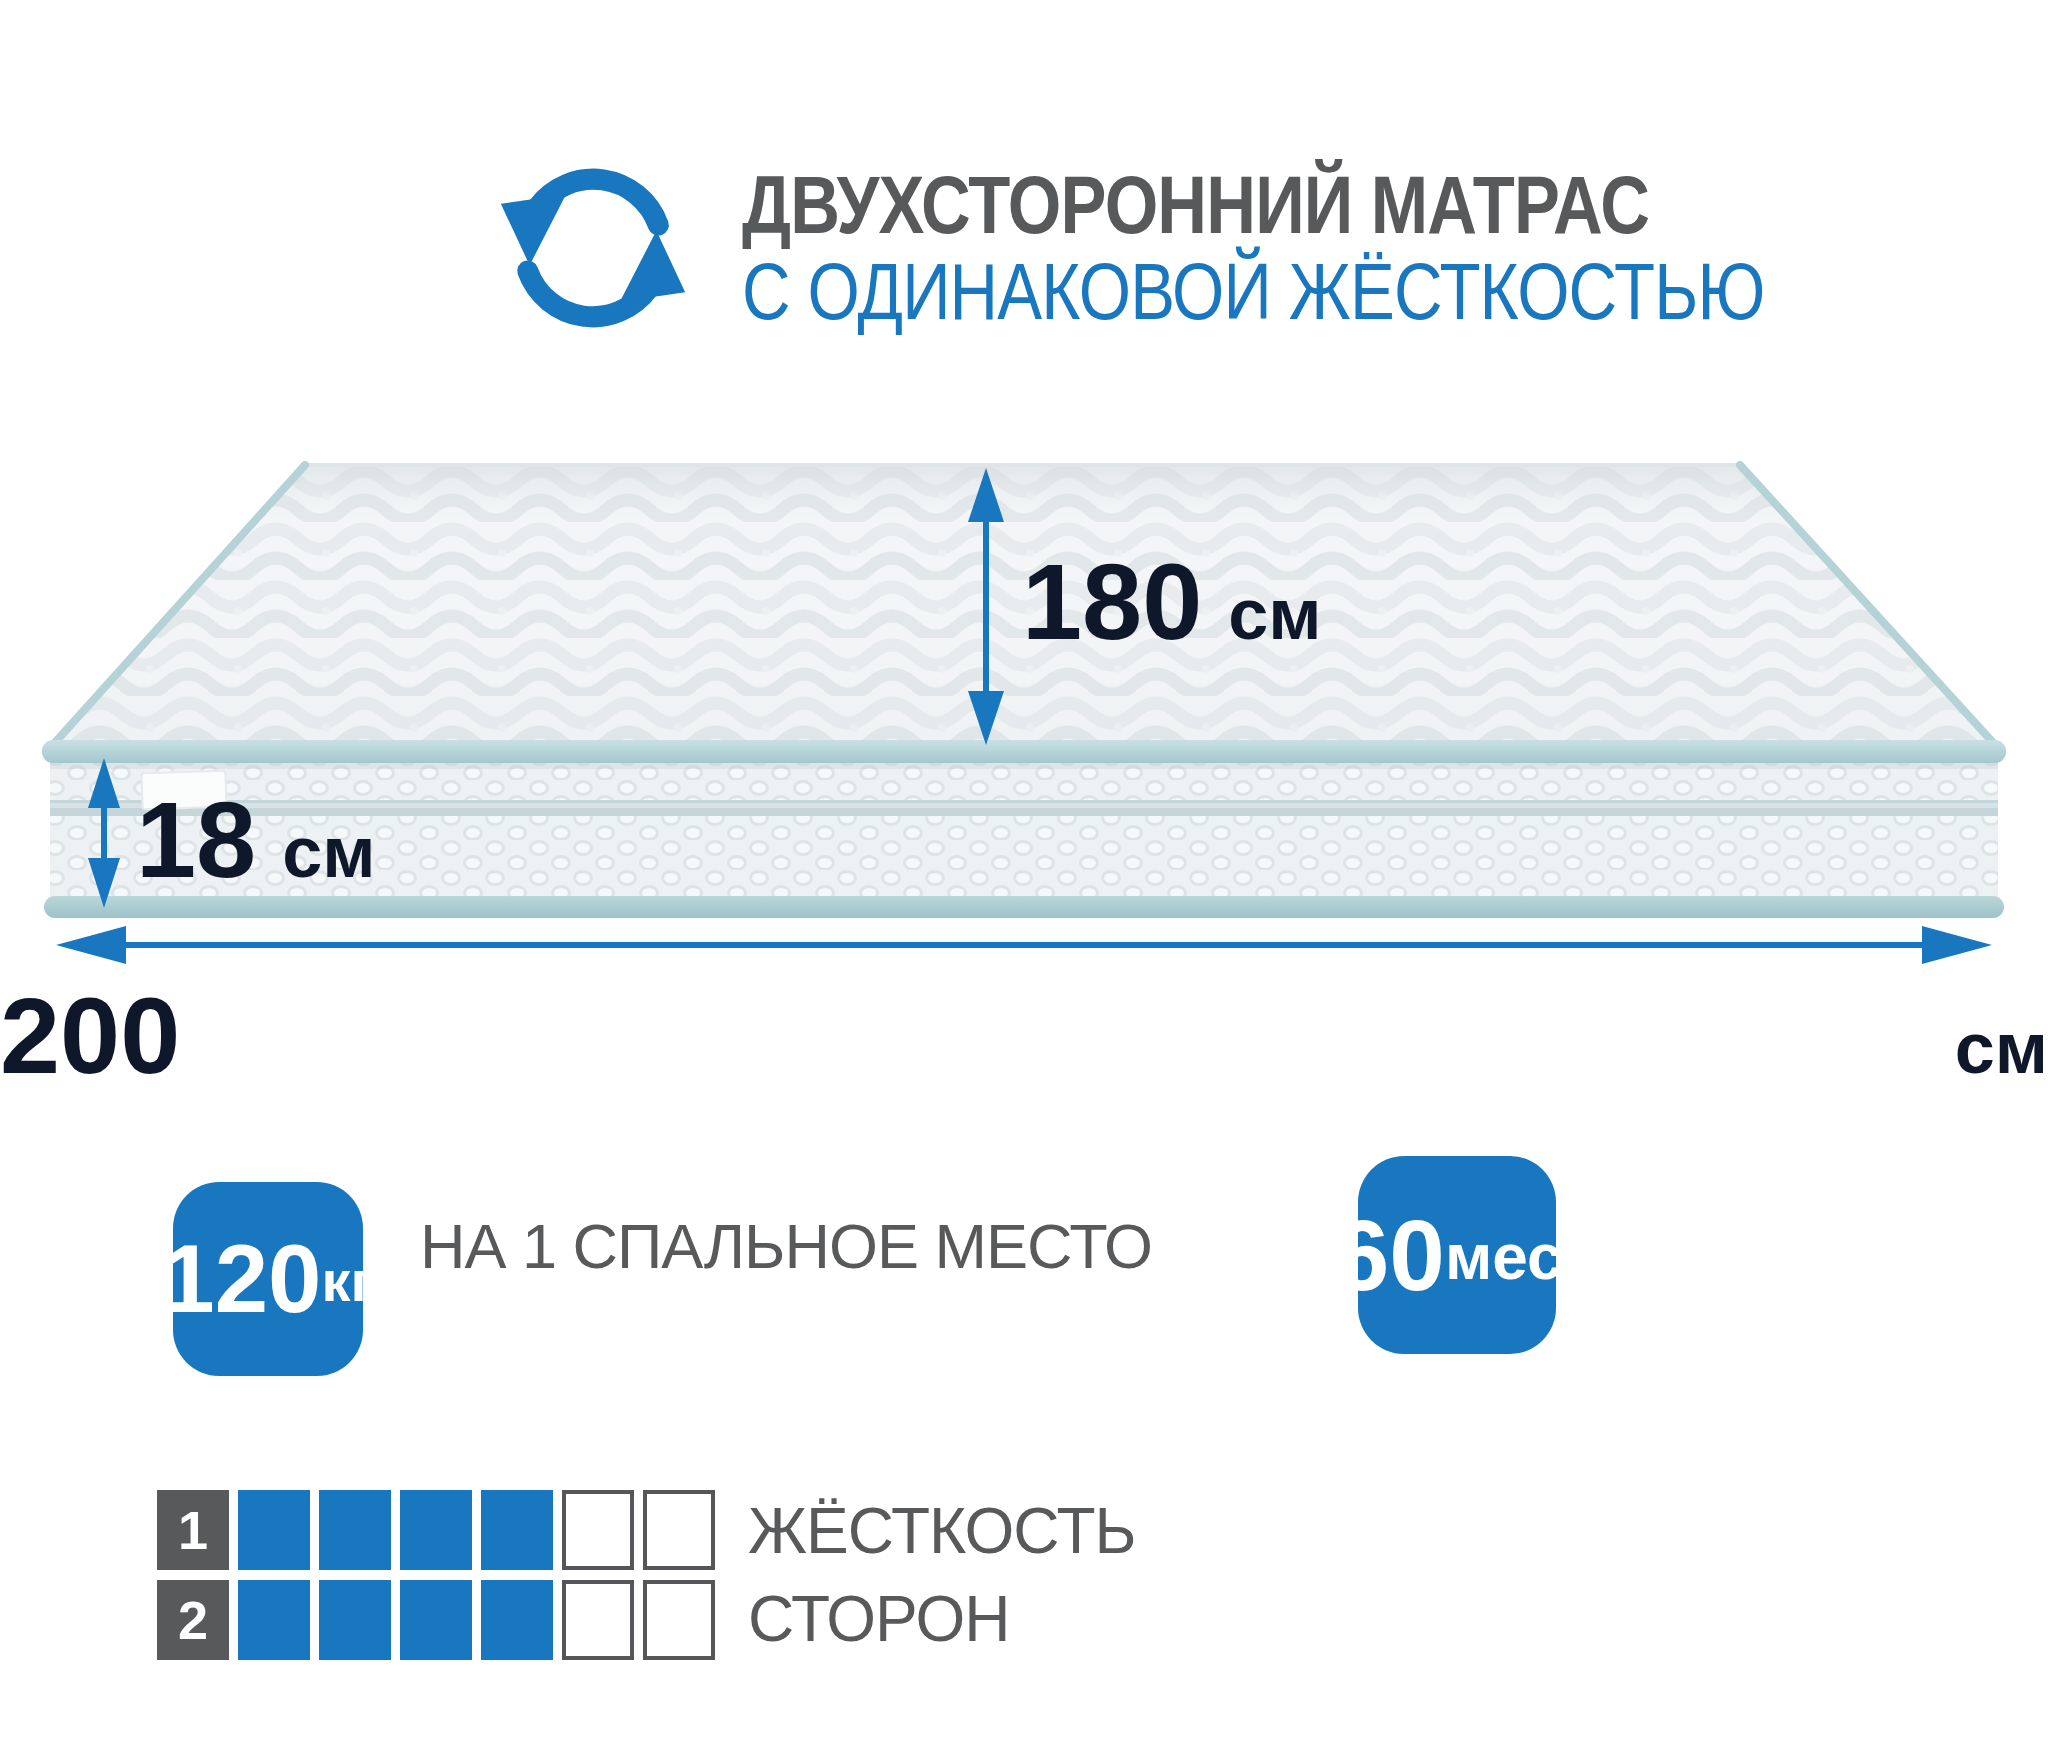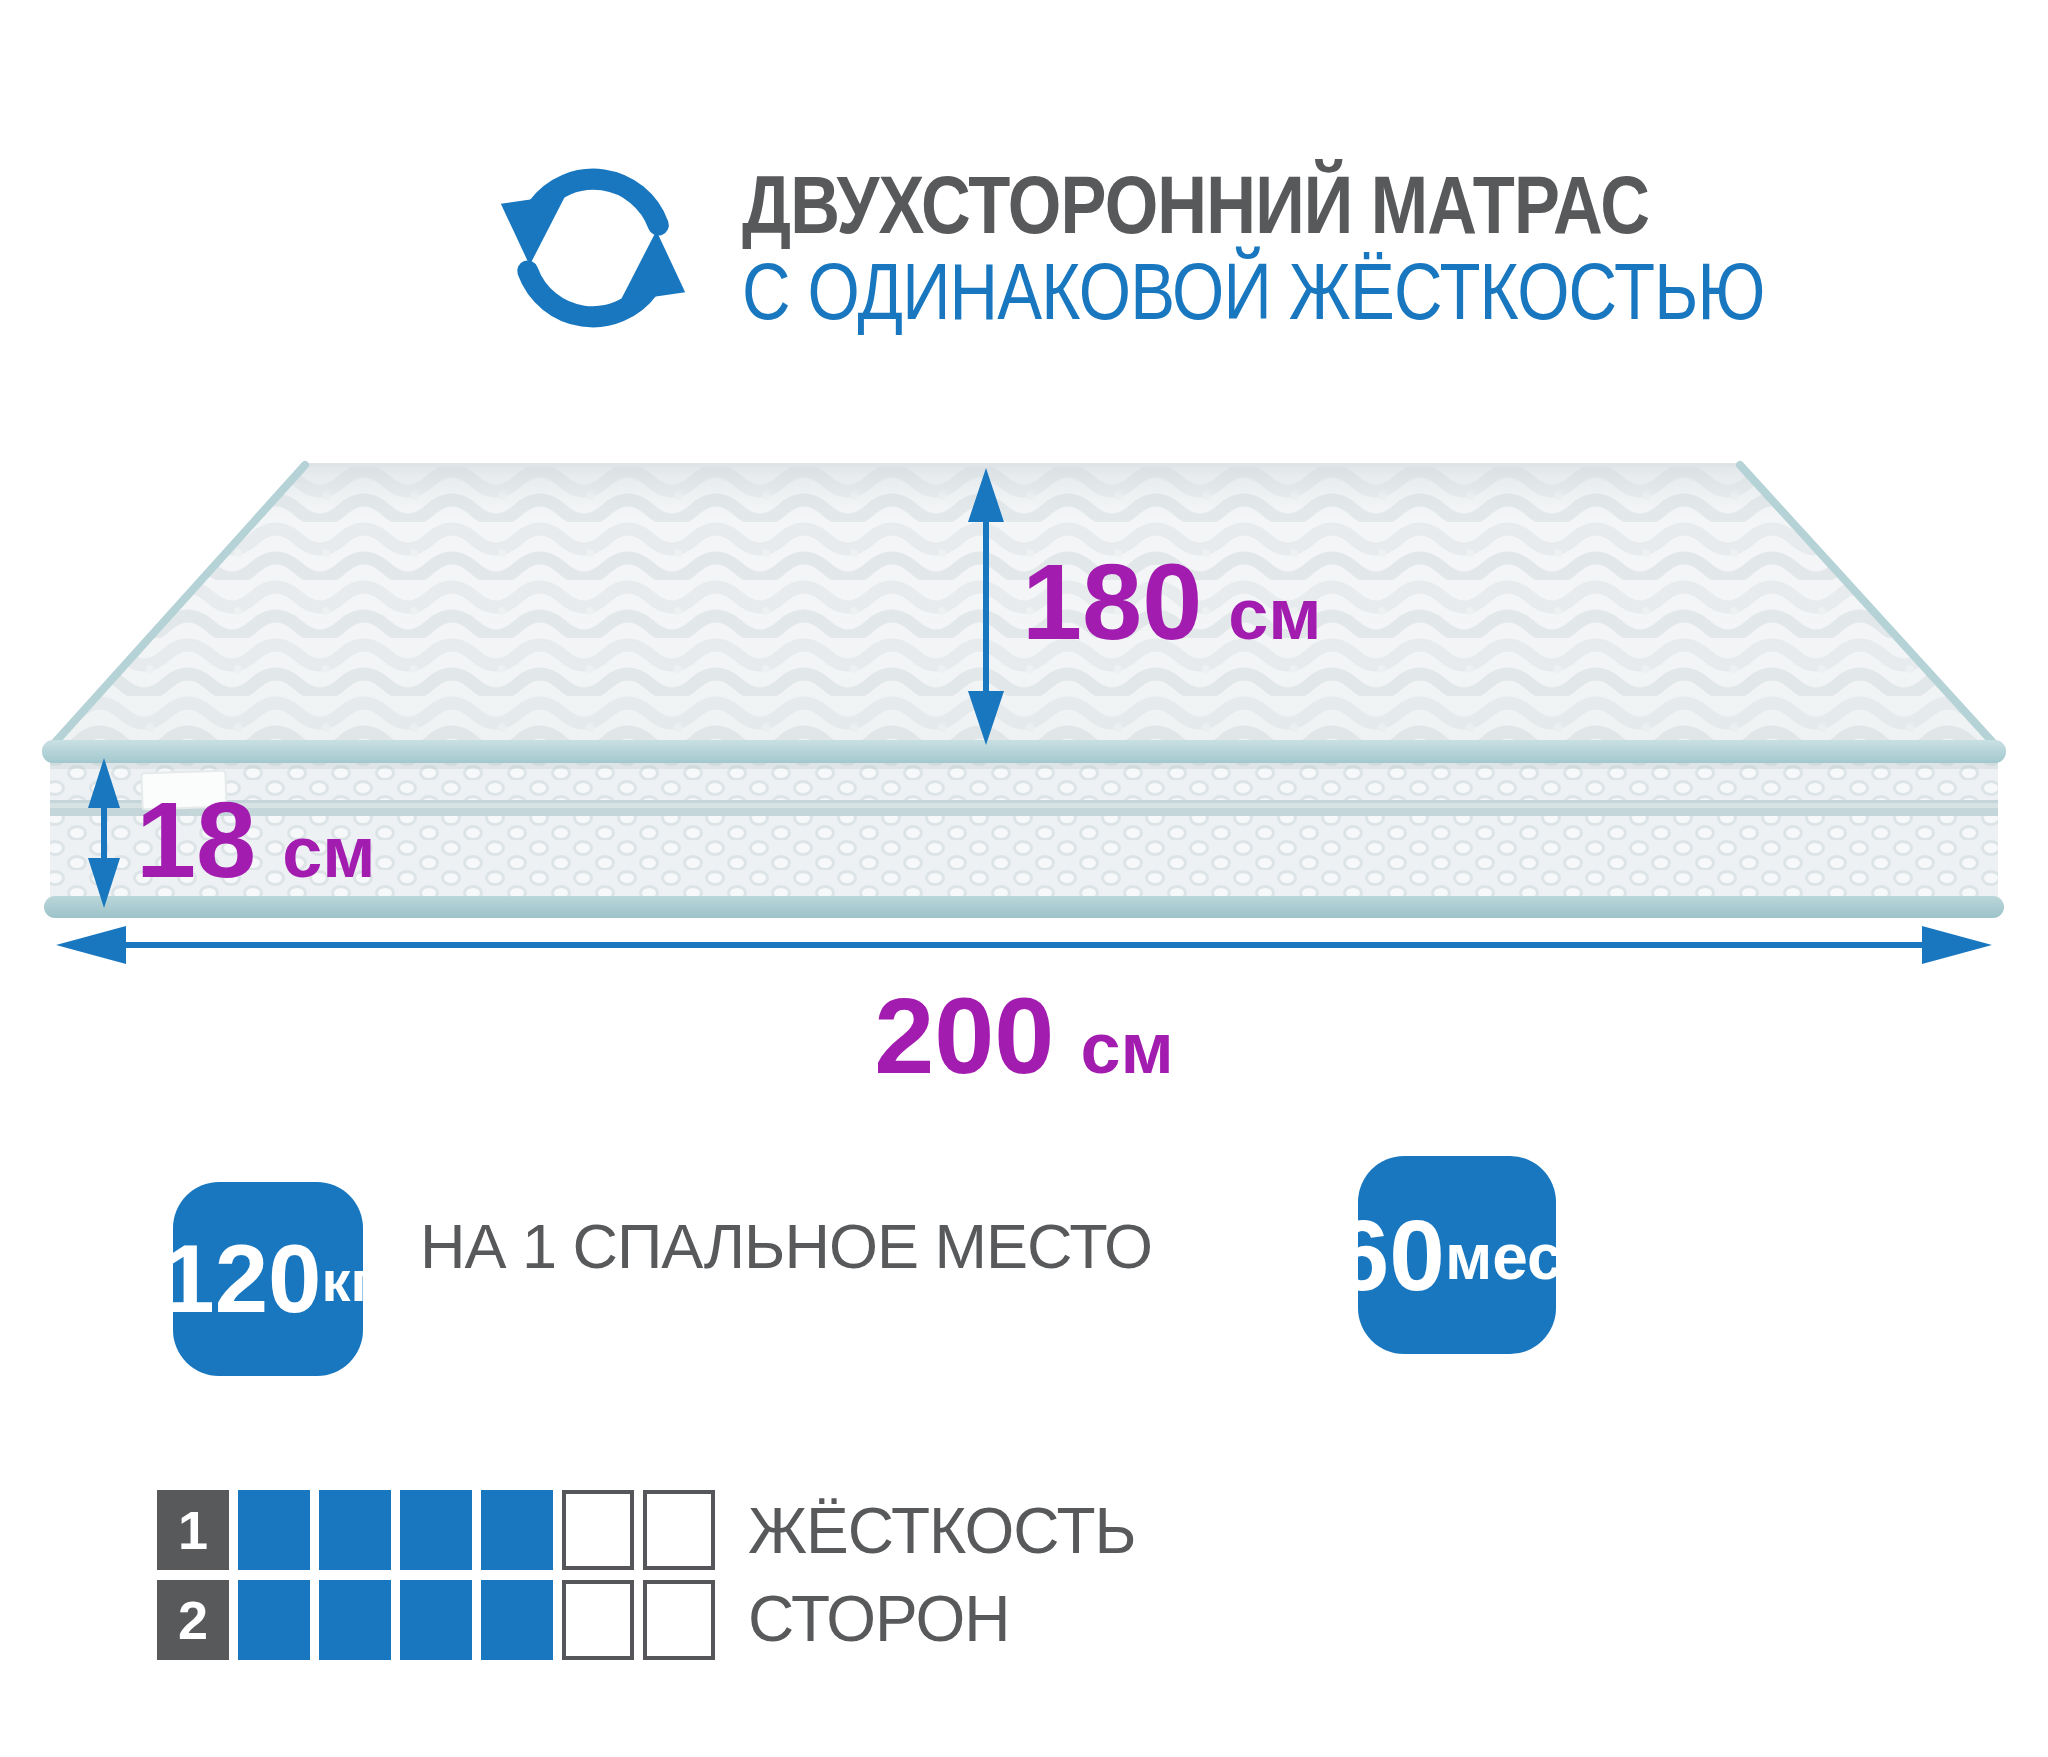--- a/index.html
+++ b/index.html
@@ -15,26 +15,26 @@
     letter-spacing:-1px;line-height:1;
   }
   .title-line2{
     position:absolute;left:742px;top:252px;font-size:80px;font-weight:normal;
     color:#1877bf;white-space:nowrap;transform:scaleX(.84);transform-origin:left top;
     letter-spacing:-1px;line-height:1;
   }
   
   .scene{position:absolute;left:0;top:0;width:2048px;height:1757px;}
   
-  .dim{position:absolute;display:flex;align-items:baseline;color:#a21caf;font-weight:bold;white-space:nowrap;}
+  .dim{position:absolute;display:flex;align-items:baseline;color:#0f172a;font-weight:bold;white-space:nowrap;}
   .dim .val{font-size:108px;line-height:1;}
   .dim .unit{font-size:72px;line-height:1;margin-left:26px;}
   .dim-width{left:1022px;top:548px;}
   .dim-height{left:136px;top:786px;}
-  .dim-length{left:0;top:982px;width:2048px;justify-content:center;}
+  .dim-length{left:0;top:982px;width:2048px;justify-content:space-between;}
   
   .badge{
     position:absolute;background:#1877bf;border-radius:46px;color:#fff;
     display:flex;flex-direction:row;align-items:center;justify-content:center;
     text-align:center;
   }
   .badge-load{left:173px;top:1182px;width:190px;height:194px;}
   .badge-warranty{left:1358px;top:1156px;width:198px;height:198px;}
   .badge .bval{font-size:96px;font-weight:bold;line-height:.92;}
   .badge .bunit{font-size:58px;font-weight:bold;line-height:1;margin-top:4px;}

